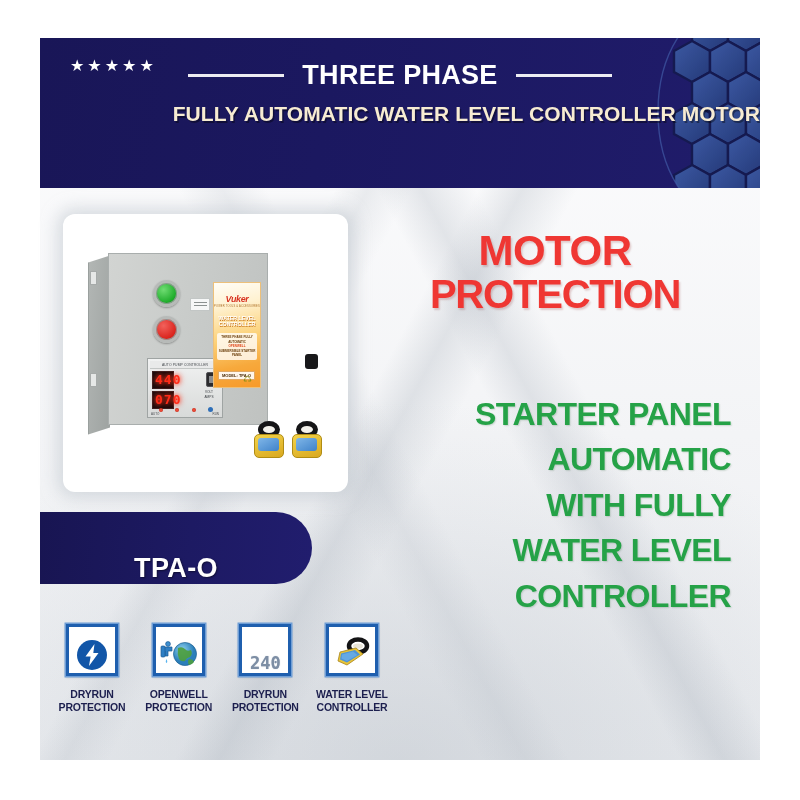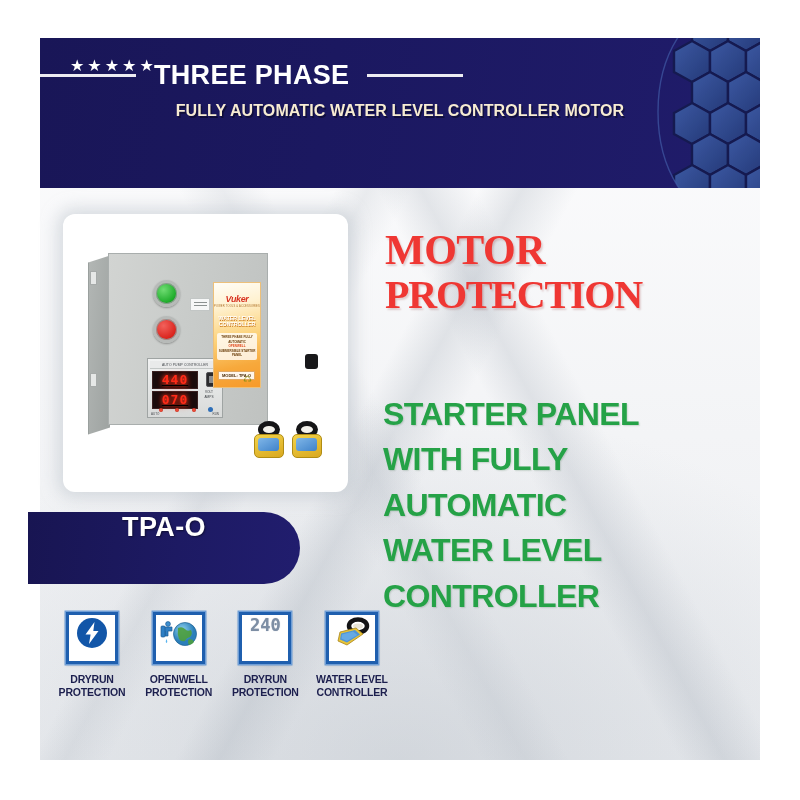--- a/index.html
+++ b/index.html
@@ -38,33 +38,33 @@
     position:absolute; left:40px; top:38px; width:720px; height:150px;
     background:linear-gradient(100deg,#191657 0%,#1b1860 40%,#201c6b 100%);
     overflow:hidden;
   }
   .hex-sphere{
     position:absolute; right:-22px; top:-30px; width:150px; height:215px;
     overflow:hidden; opacity:.92;
   }
   .hdr-top{
     position:absolute; left:0; top:16px; width:100%; height:42px;
-    display:flex; align-items:center; justify-content:flex-start; gap:18px;
+    display:flex; align-items:center; justify-content:center; gap:18px;
   }
   .stars{ position:absolute; left:30px; top:20px; display:flex; gap:3px;
     font-size:16px; color:#ffffff; letter-spacing:0px; line-height:1; }
   .rule{ width:96px; height:3px; background:#ffffff; opacity:.92; }
   .hdr-title{
     font-size:27px; font-weight:bold; color:#ffffff; letter-spacing:.3px;
     white-space:nowrap;
   }
   .hdr-sub{
     position:absolute; left:0; top:62px; width:100%;
-    text-align:center; color:#f7ecd2; font-weight:bold;
-    font-size:16px; line-height:1.32; letter-spacing:.1px;
+    text-align:right; color:#f7ecd2; font-weight:bold;
+    font-size:21px; line-height:1.32; letter-spacing:.1px;
     text-shadow:1.5px 1.5px 0 rgba(0,0,0,.38);
   }
   .hdr-sub span{ display:block; }
 
   
   .photo-card{
     position:absolute; left:63px; top:214px; width:285px; height:278px;
     background:#ffffff; border-radius:12px;
     box-shadow:0 0 16px 6px rgba(190,196,204,.55);
   }
@@ -104,21 +104,21 @@
   
   .meter{
     position:absolute; left:38px; top:104px; width:76px; height:60px;
     background:linear-gradient(180deg,#f1f2f2,#d8dad9);
     border:1px solid #9fa4a3;
   }
   .meter-hdr{ height:8px; margin:2px 2px 0; background:#e9eaea;
     border-bottom:1px solid #c3c7c6;
     font-size:3.4px; color:#41454a; text-align:center; line-height:8px;
     letter-spacing:.1px; overflow:hidden; }
-  .seg-wrap{ position:absolute; left:4px; top:12px; width:46px;text-decoration:underline; }
+  .seg-wrap{ position:absolute; left:4px; top:12px; width:22px; }
   .seg{
     background:#1a0c0c; border:1px solid #3a2020; margin-bottom:2px;
     padding:1px 2px; text-align:center;
     font-family:"DejaVu Sans Mono", monospace; font-weight:bold;
     font-size:13px; line-height:14px; color:#ff2b18;
     text-shadow:0 0 4px #ff3b20, 0 0 7px rgba(255,40,20,.65);
     letter-spacing:1px;
   }
   .meter-switch{ position:absolute; right:4px; top:13px; width:12px; height:15px;
     background:#2b2b2e; border:1px solid #56565a; border-radius:2px; }
@@ -167,58 +167,57 @@
   .float .body{ position:absolute; left:0; top:13px; width:30px; height:24px;
     background:linear-gradient(160deg,#f3d34a,#d9a81f);
     border-radius:5px; border:1px solid #b08c14; }
   .float .body i{ position:absolute; left:3px; top:3px; right:4px; bottom:6px;
     background:linear-gradient(150deg,#7fb6e8,#3f82c9); border-radius:3px;
     display:block; }
 
   
   .headline{
     position:absolute; left:385px; top:228px; width:340px;
-    color:#ef3733; font-weight:bold;
+    text-align:center; color:#ef3733; font-weight:bold;
     font-size:42px; line-height:1.08; letter-spacing:-.5px;
     text-shadow:1.5px 1.5px 2px rgba(120,0,0,.18);
-    font-family:Liberation Serif, serif;
   }
   .headline span{ display:block; }
   .headline .l2{ font-size:40px; letter-spacing:-1.2px; }
 
   
   .greencopy{
     position:absolute; left:383px; top:392px; width:348px;
-    text-align:left; color:#25a247; font-weight:bold;
+    text-align:right; color:#25a247; font-weight:bold;
     font-size:32px; line-height:1.42; letter-spacing:-.6px;
     text-shadow:1px 1px 1.5px rgba(0,70,20,.16);
   }
   .greencopy span{ display:block; }
 
   
   .model-pill{
-    position:absolute; left:28px; top:512px; width:272px; height:72px;
+    position:absolute; left:40px; top:512px; width:272px; height:72px;
     background:linear-gradient(95deg,#181552 0%,#1d1a63 55%,#211d6e 100%);
     border-radius:0 40px 40px 0;
-    display:flex; align-items:flex-start; justify-content:center;
+    display:flex; align-items:flex-end; justify-content:center;
   }
   .model-pill span{ color:#ffffff; font-weight:bold; font-size:27px;
     letter-spacing:.4px; text-shadow:1px 1px 2px rgba(0,0,0,.45); }
 
   
   .features{
     position:absolute; left:52px; top:612px; width:340px; height:112px;
     display:flex; justify-content:space-between; align-items:flex-start;
   }
   .feature{ width:80px; text-align:center; }
   .f-box{
-    width:52px; height:52px; margin:0 auto;
+    width:52px; height:52px; margin:12px auto;
     background:#ffffff; border:3px solid #1f5fae;
     box-shadow:0 0 0 1.5px #6f9ed6, 0 1px 3px rgba(0,0,0,.22);
-    display:flex; align-items:flex-start; justify-content:center;
+    display:flex; align-items:flex-end; justify-content:center;
     position:relative; overflow:hidden;
   }
   .f-label{
     margin-top:9px; font-size:10.5px; font-weight:bold; color:#1c1f4e;
     line-height:1.2; letter-spacing:-.2px;
   }
   .f-label span{ display:block;text-align:center; }
   .seg240{
     font-family:"DejaVu Sans Mono", monospace; font-weight:bold;
     font-size:17px; color:#7d8ea4; letter-spacing:0px;
@@ -369,22 +368,22 @@
     </div>
   </div>
 
   <div class="headline">
     <span class="l1">MOTOR</span>
     <span class="l2">PROTECTION</span>
   </div>
 
   <div class="greencopy">
     <span>STARTER PANEL</span>
+    <span>AUTOMATIC</span>
     <span>WITH FULLY</span>
-    <span>AUTOMATIC</span>
     <span>WATER LEVEL</span>
     <span>CONTROLLER</span>
   </div>
 
   <div class="model-pill">
     <span>TPA-O</span>
   </div>
 
   <div class="features">
 

